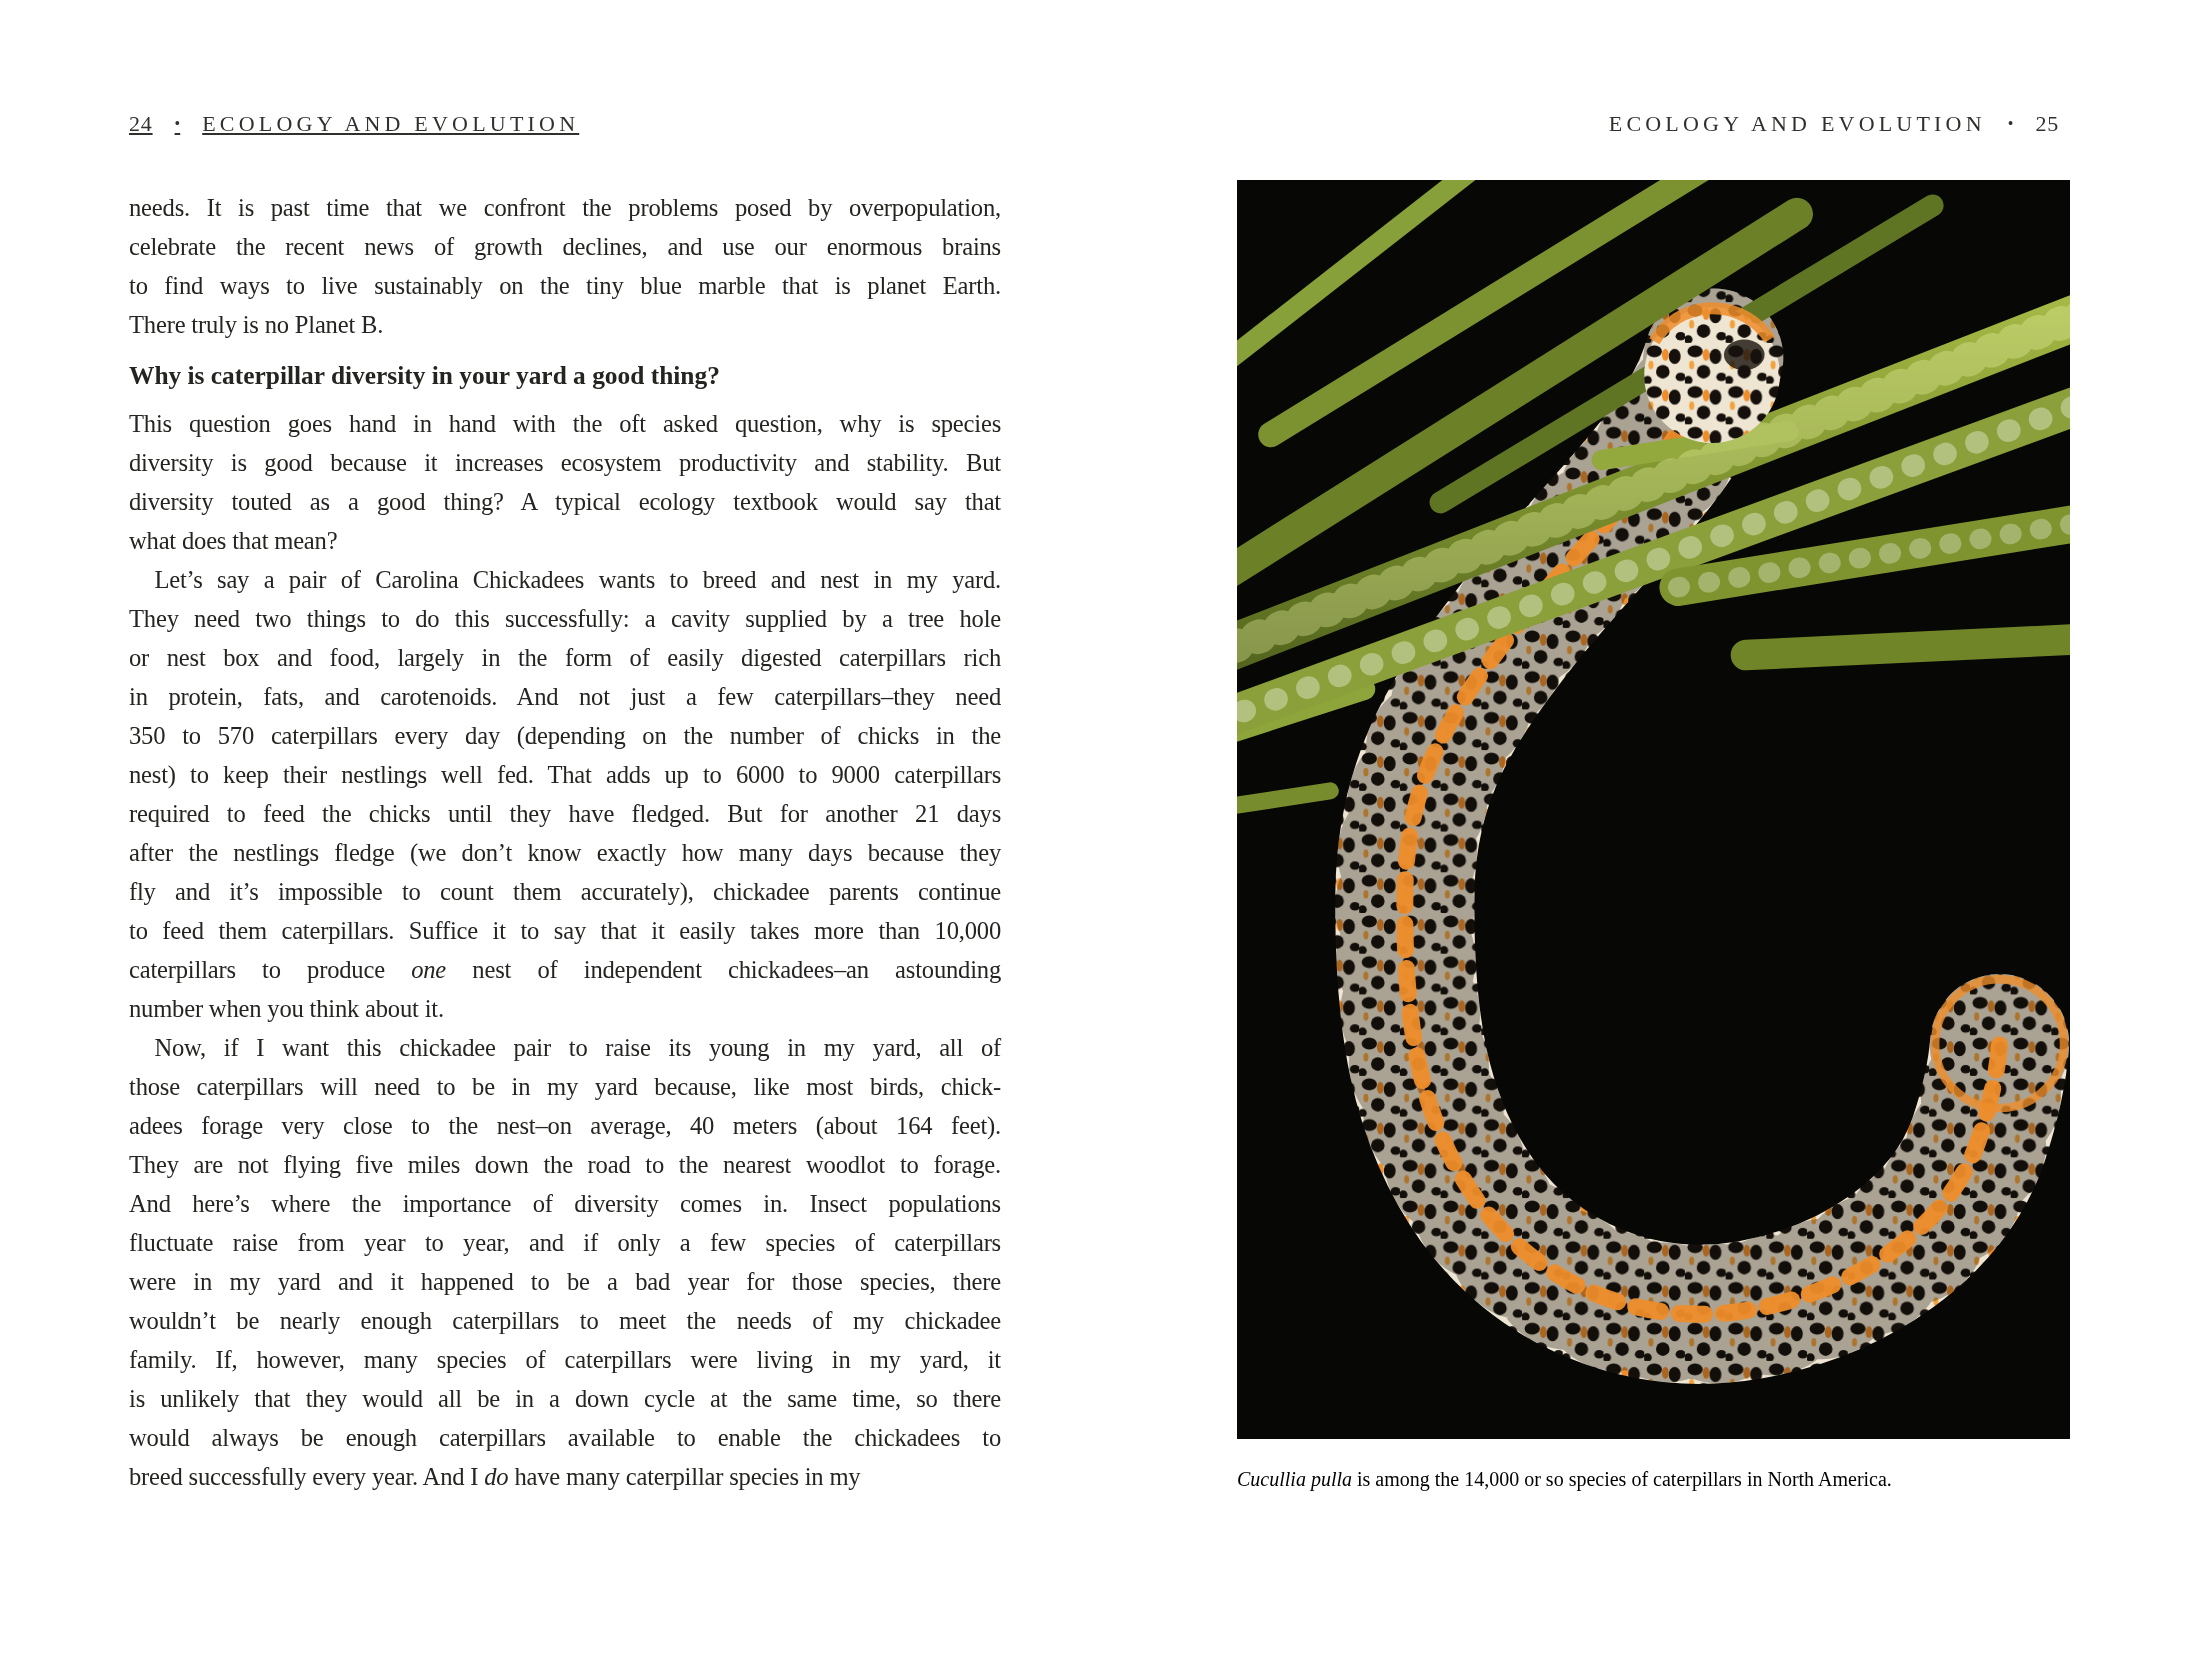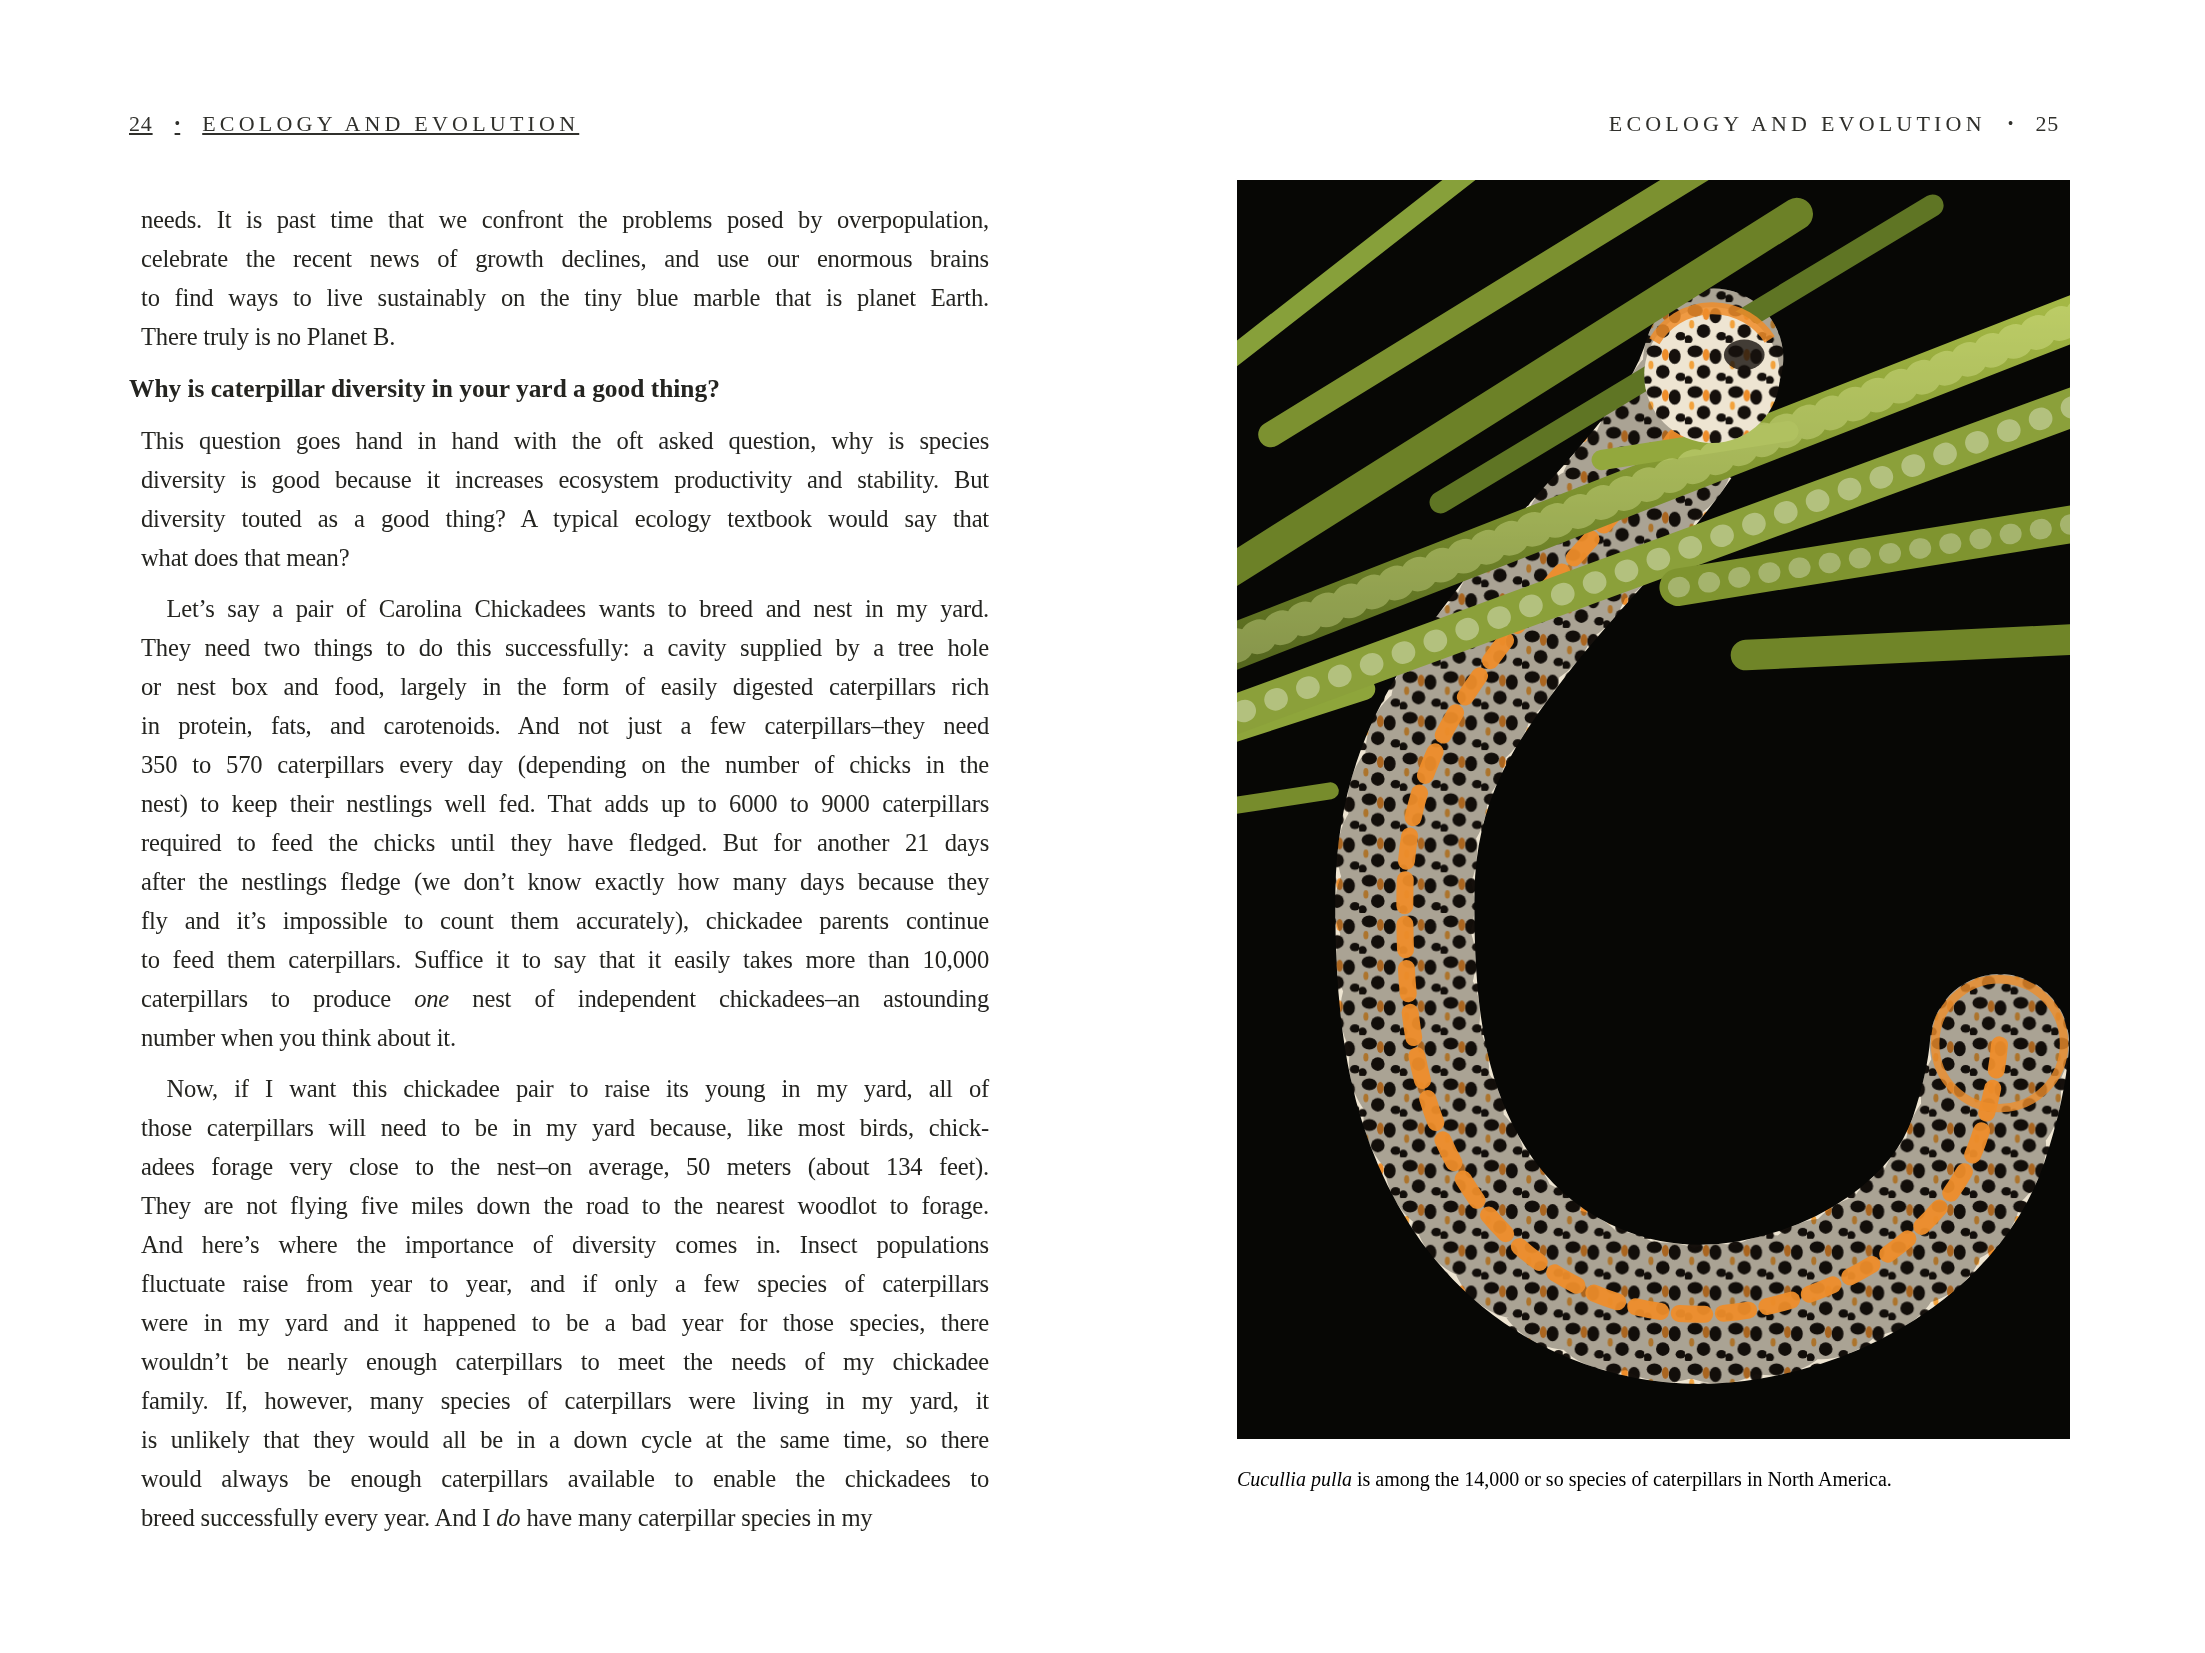--- a/index.html
+++ b/index.html
@@ -15,21 +15,21 @@
   .running-head .folio{letter-spacing:0.8px;}
   .running-head .rh-title{letter-spacing:4.2px;}
   .running-head .bullet{font-size:16px;margin:0 22px;vertical-align:1.7px;color:#30302c;}
   #rh-left{left:129px;text-decoration:underline;}
   #rh-right{right:146px;}
   
   #body-text{
     position:absolute;left:129px;top:188px;width:872px;
     font-size:24.6px;line-height:39px;letter-spacing:-0.2px;
   }
-  .para{margin:12px;}
+  .para{margin:0;}
   .line{text-align:justify;text-align-last:left;white-space:normal;}
   .line.j{text-align-last:justify;}
   .line.indent{text-indent:25.4px;}
   .heading{
     font-weight:700;font-size:25.4px;line-height:41px;
     margin-top:11px;margin-bottom:7.6px;letter-spacing:0;
   }
   i{font-style:italic;}
   
   #photo{
@@ -78,21 +78,21 @@
       <div class="line j"><span>required to feed the chicks until they have fledged. But for another 21 days</span></div>
       <div class="line j"><span>after the nestlings fledge (we don’t know exactly how many days because they</span></div>
       <div class="line j"><span>fly and it’s impossible to count them accurately), chickadee parents continue</span></div>
       <div class="line j"><span>to feed them caterpillars. Suffice it to say that it easily takes more than 10,000</span></div>
       <div class="line j"><span>caterpillars to produce </span><i>one</i><span> nest of independent chickadees–an astounding</span></div>
       <div class="line"><span>number when you think about it.</span></div>
     </div>
     <div class="para">
       <div class="line j indent"><span>Now, if I want this chickadee pair to raise its young in my yard, all of</span></div>
       <div class="line j"><span>those caterpillars will need to be in my yard because, like most birds, chick-</span></div>
-      <div class="line j"><span>adees forage very close to the nest–on average, 50 meters (about 134 feet).</span></div>
+      <div class="line j"><span>adees forage very close to the nest–on average, 40 meters (about 164 feet).</span></div>
       <div class="line j"><span>They are not flying five miles down the road to the nearest woodlot to forage.</span></div>
       <div class="line j"><span>And here’s where the importance of diversity comes in. Insect populations</span></div>
       <div class="line j"><span>fluctuate raise from year to year, and if only a few species of caterpillars</span></div>
       <div class="line j"><span>were in my yard and it happened to be a bad year for those species, there</span></div>
       <div class="line j"><span>wouldn’t be nearly enough caterpillars to meet the needs of my chickadee</span></div>
       <div class="line j"><span>family. If, however, many species of caterpillars were living in my yard, it</span></div>
       <div class="line j"><span>is unlikely that they would all be in a down cycle at the same time, so there</span></div>
       <div class="line j"><span>would always be enough caterpillars available to enable the chickadees to</span></div>
       <div class="line"><span>breed successfully every year. And I </span><i>do</i><span> have many caterpillar species in my</span></div>
     </div>

